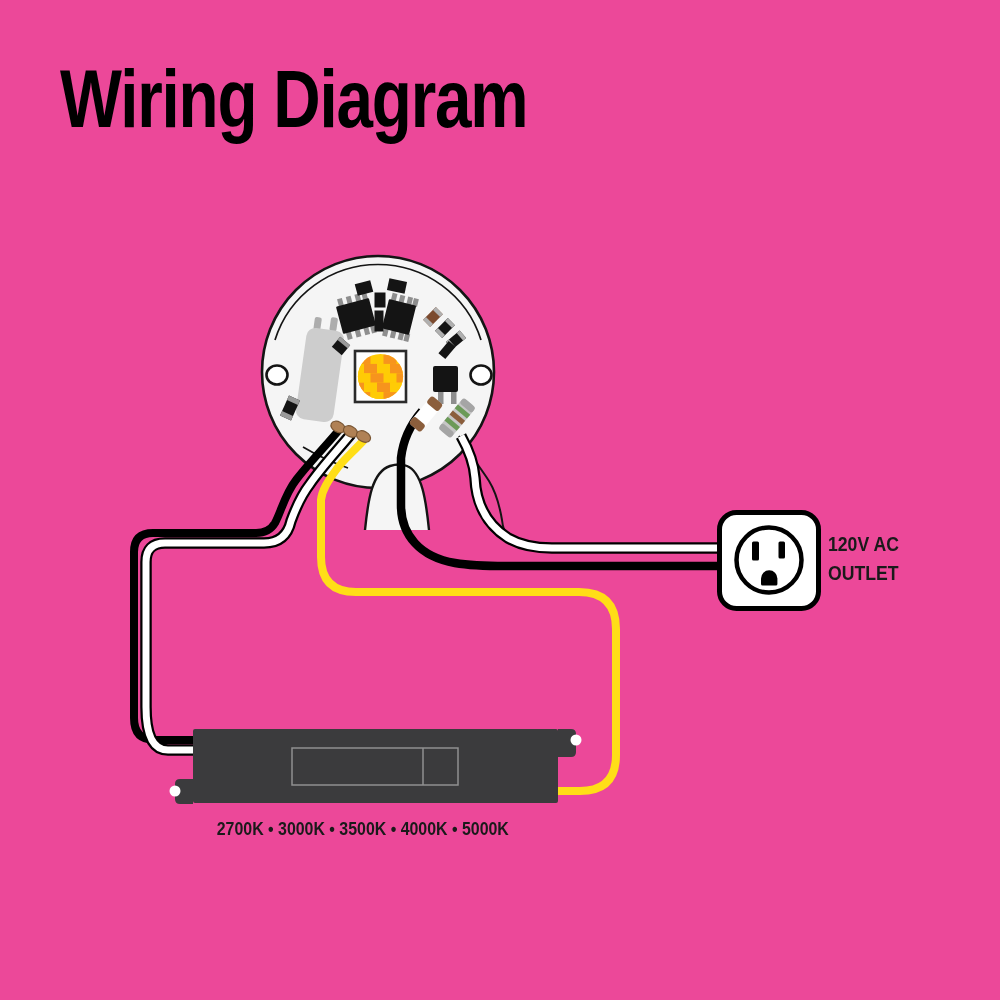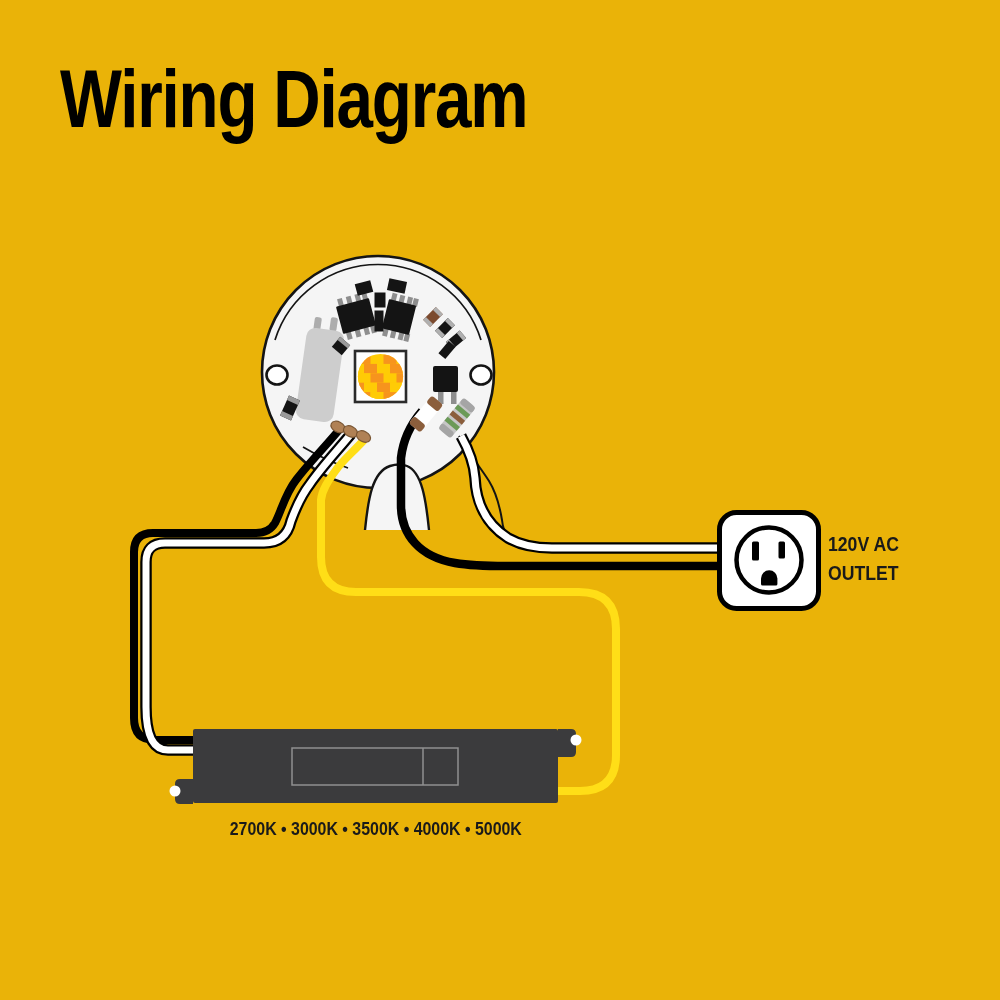--- a/index.html
+++ b/index.html
@@ -1,33 +1,33 @@
 <!DOCTYPE html>
 <html><head>
 <meta charset="utf-8">
 <style>
   html,body{margin:0;padding:0;background:#fff;}
   #canvas{
-    position:relative;width:1000px;height:1000px;background:#eab308;
+    position:relative;width:1000px;height:1000px;background:#ec4899;
     font-family:"Liberation Sans", sans-serif;overflow:hidden;
   }
   .abs{position:absolute;}
   #diagram-svg{position:absolute;left:0;top:0;}
   .title{
     left:60px;top:52px;font-size:82px;font-weight:bold;color:#000;
     letter-spacing:-1.5px;transform:scaleX(0.80);transform-origin:left top;
     white-space:nowrap;
   }
   .outlet-label{
     left:828px;top:529px;font-size:21px;font-weight:bold;color:#1a1a1a;
     line-height:29px;transform:scaleX(0.84);transform-origin:left top;
     white-space:nowrap;
   }
   .kelvin{
-    left:193px;top:818px;width:365px;text-align:center;
+    left:193px;top:818px;width:365px;
   }
   .kelvin span{
     display:inline-block;font-size:18.5px;font-weight:bold;color:#1a1a1a;
     transform:scaleX(0.86);transform-origin:center top;white-space:nowrap;
   }
 </style>
 </head>
 <body>
 
 <div id="canvas">

